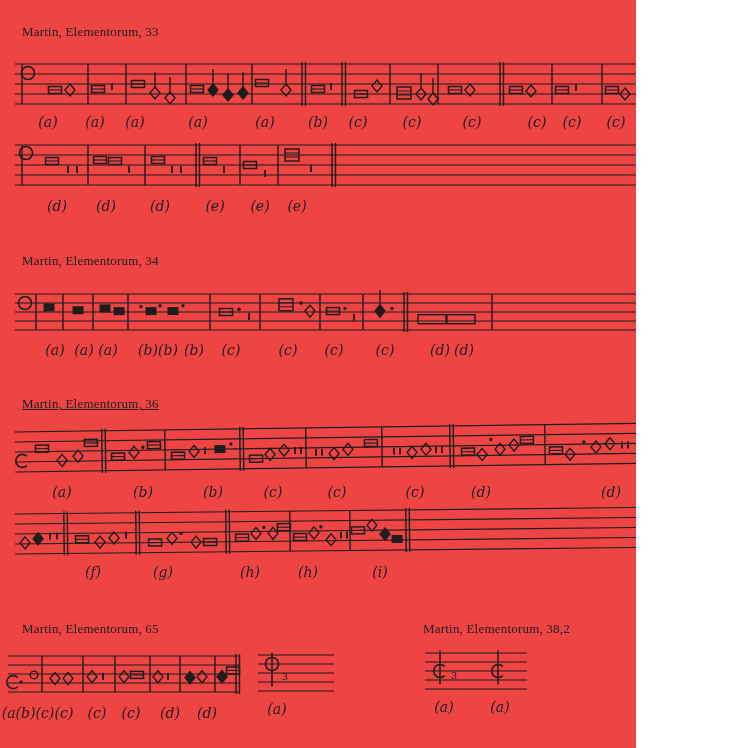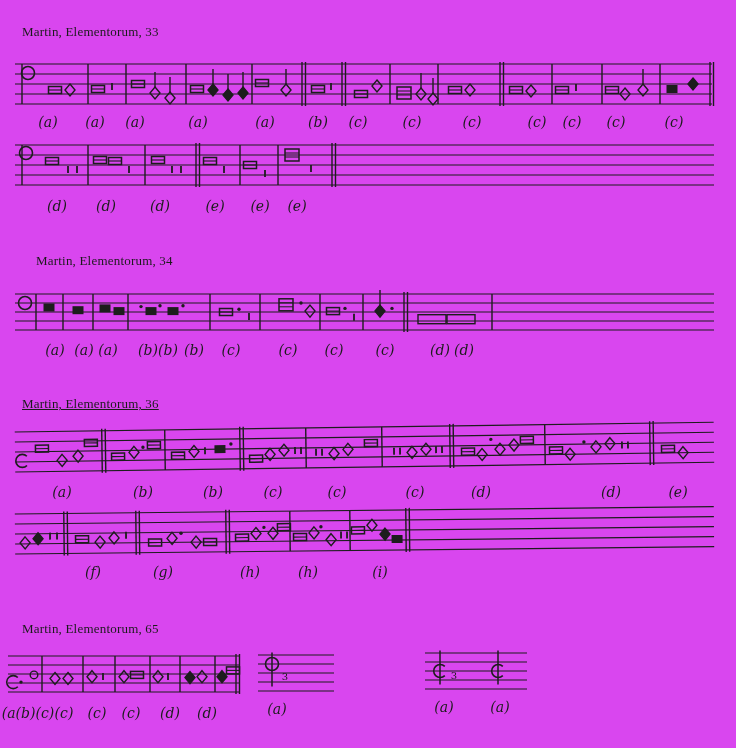--- a/index.html
+++ b/index.html
@@ -1,36 +1,37 @@
 <!DOCTYPE html>
 <html><head>
 <meta charset="utf-8">
 <style>
   html,body{margin:0;padding:0;background:#ffffff;}
-  .page{position:relative;width:736px;height:748px;background:#d946ef;overflow:hidden;
+  .page{position:relative;width:636px;height:748px;background:#ef4444;overflow:hidden;
         font-family:"Liberation Serif","DejaVu Serif",serif;}
   .title{position:absolute;font-size:13px;color:#1b1b1b;white-space:nowrap;letter-spacing:.2px;}
   .t33{left:22px;top:24px;}
-  .t34{left:36px;top:253px;}
+  .t34{left:22px;top:253px;}
   .t36{left:22px;top:396px;text-decoration:underline;}
   .t37{left:22px;top:621px;}
   .t381{left:257px;top:621px;}
   .t382{left:423px;top:621px;}
   #score{position:absolute;left:0;top:0;}
   .lbl{font-family:"DejaVu Serif",serif;font-style:italic;font-size:14px;fill:#1c1c1c;}
   .num{font-family:"DejaVu Serif",serif;font-size:10px;fill:#1c1c1c;}
 </style>
 </head>
 <body>
 
 <div class="page">
   <div class="title t33">Martin, Elementorum, 33</div>
   <div class="title t34">Martin, Elementorum, 34</div>
   <div class="title t36">Martin, Elementorum, 36</div>
   <div class="title t37">Martin, Elementorum, 65</div>
+  <div class="title t382">Martin, Elementorum, 38,2</div>
   <svg id="score" width="736" height="748" viewBox="0 0 736 748">
       <g>
         <line x1="15" y1="64" x2="712" y2="64" stroke="#1d1d1d" stroke-width="1.15"></line>
         <line x1="15" y1="74" x2="712" y2="74" stroke="#1d1d1d" stroke-width="1.15"></line>
         <line x1="15" y1="84" x2="712" y2="84" stroke="#1d1d1d" stroke-width="1.15"></line>
         <line x1="15" y1="94" x2="712" y2="94" stroke="#1d1d1d" stroke-width="1.15"></line>
         <line x1="15" y1="104" x2="712" y2="104" stroke="#1d1d1d" stroke-width="1.15"></line>
         <line x1="22" y1="64" x2="22" y2="104" stroke="#1d1d1d" stroke-width="1.4"></line>
         <line x1="88" y1="64" x2="88" y2="104" stroke="#1d1d1d" stroke-width="1.4"></line>
         <line x1="126" y1="64" x2="126" y2="104" stroke="#1d1d1d" stroke-width="1.4"></line>

